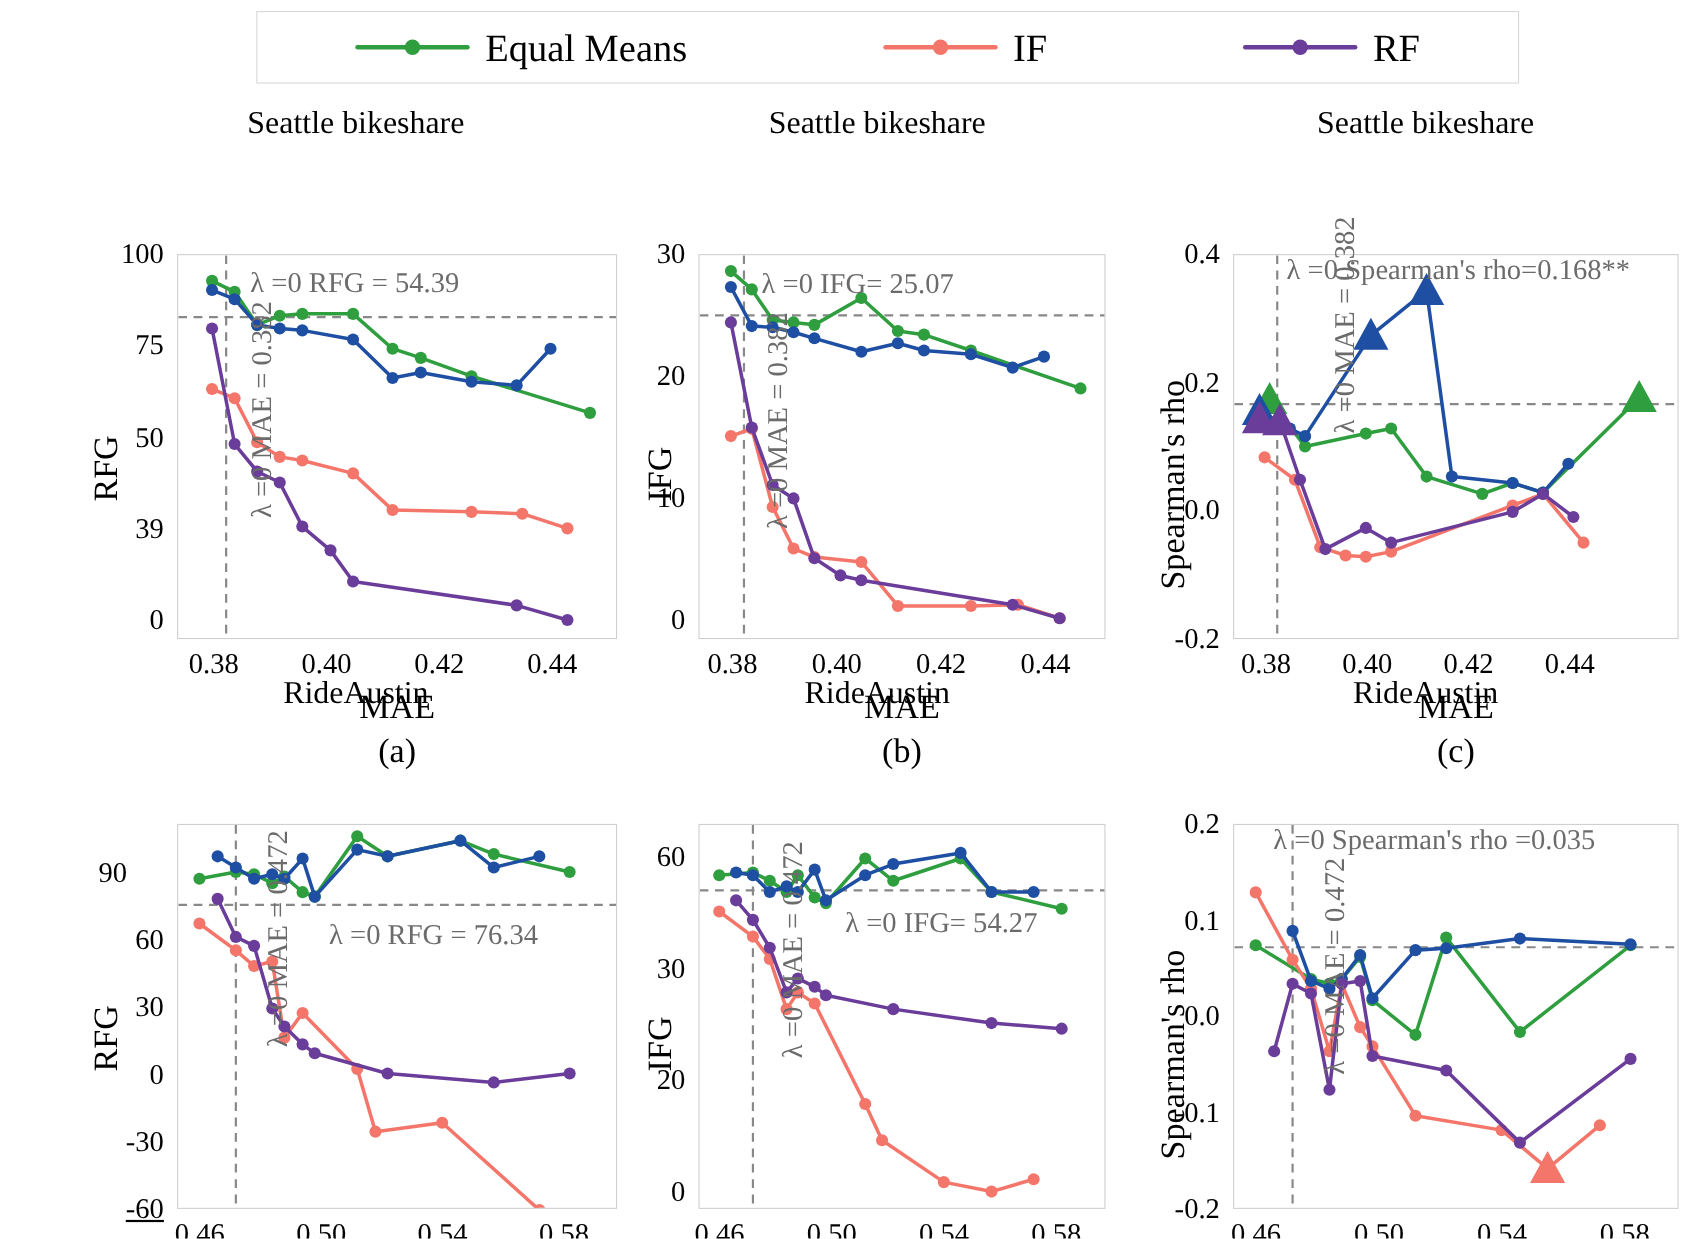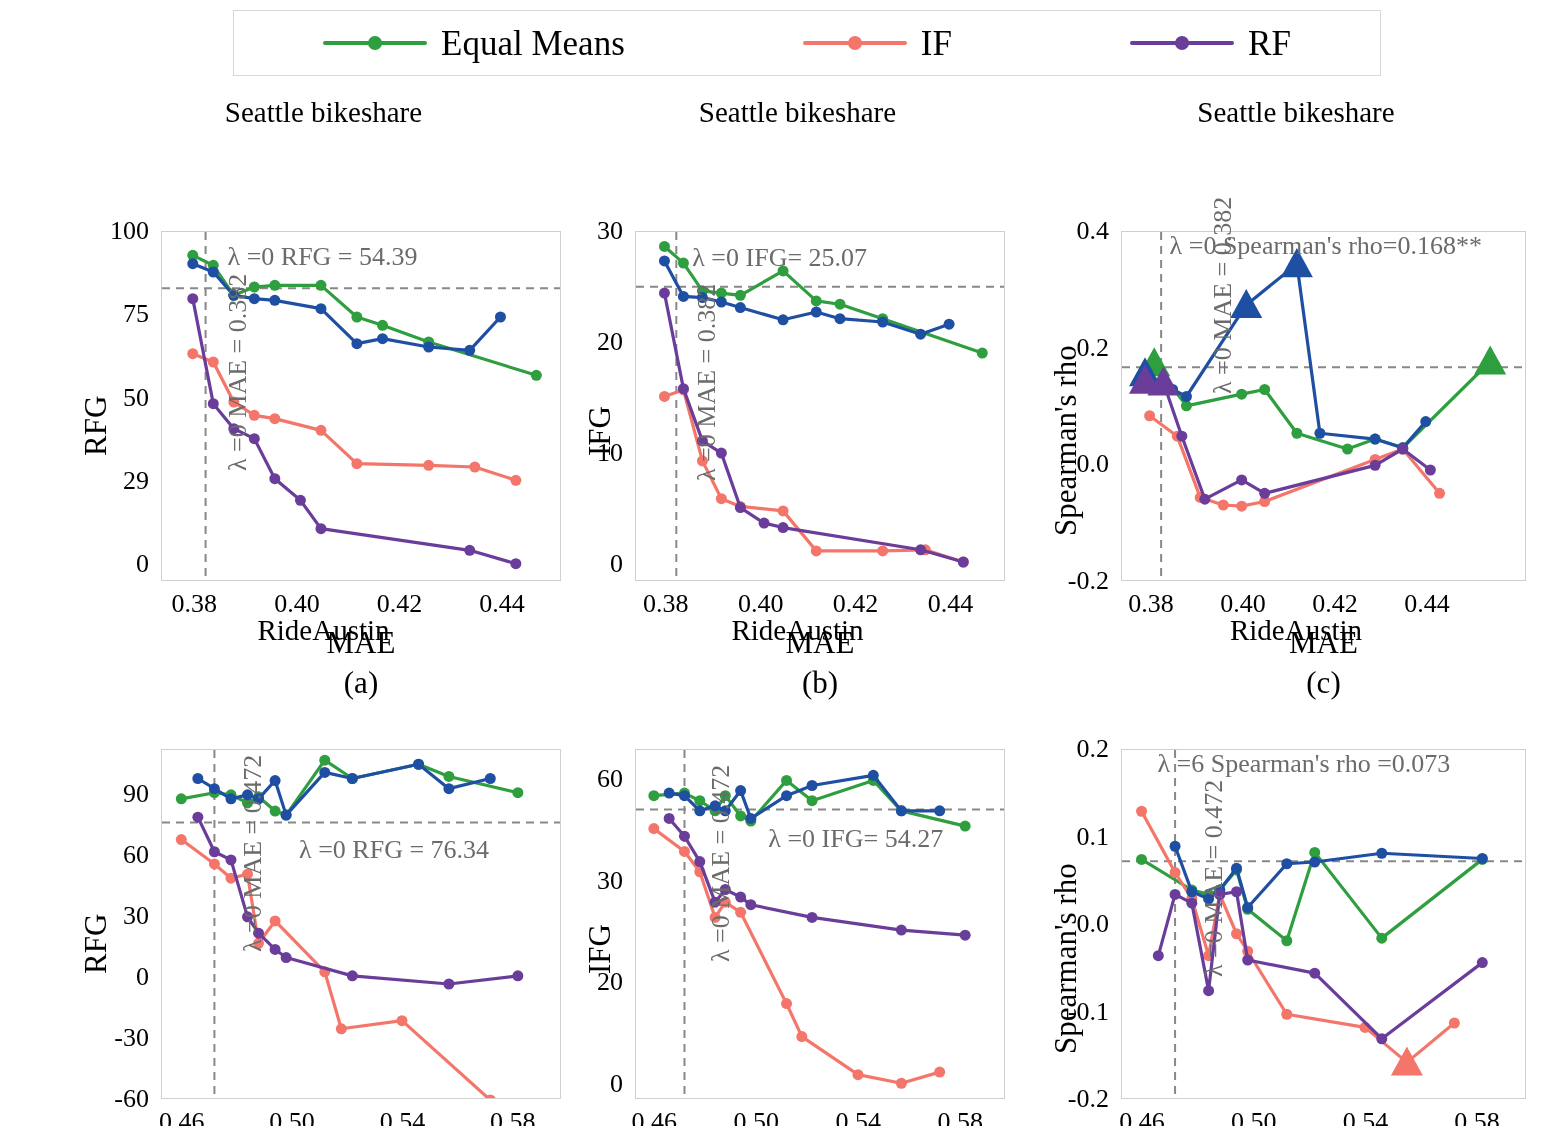--- a/index.html
+++ b/index.html
@@ -121,21 +121,21 @@
             <circle cx="112.82" cy="246.67" r="5.5" fill="#6a3d9a"></circle>
             <circle cx="138.46" cy="268.33" r="5.5" fill="#6a3d9a"></circle>
             <circle cx="158.97" cy="296.67" r="5.5" fill="#6a3d9a"></circle>
             <circle cx="307.69" cy="318.33" r="5.5" fill="#6a3d9a"></circle>
             <circle cx="353.85" cy="331.67" r="5.5" fill="#6a3d9a"></circle>
           </svg>
         </div>
         <div class="annot" style="left: 266.538px; top: 145.667px; transform: translateX(-50%);">λ =0  RFG = 54.39</div>
         <div class="annot-rot" style="left: 166.538px; top: 375px;">λ =0  MAE = 0.382</div>
         <div class="ytick" style="left: 0px; width: 93px; top: 453.333px;">0</div>
-        <div class="ytick" style="left: 0px; width: 93px; top: 370px;">29</div>
+        <div class="ytick" style="left: 0px; width: 93px; top: 370px;">39</div>
         <div class="ytick" style="left: 0px; width: 93px; top: 286.667px;">50</div>
         <div class="ytick" style="left: 0px; width: 93px; top: 203.333px;">75</div>
         <div class="ytick" style="left: 0px; width: 93px; top: 120px;">100</div>
         <div class="xtick" style="left: 93.3333px; width: 90px; top: 493px;">0.38</div>
         <div class="xtick" style="left: 195.897px; width: 90px; top: 493px;">0.40</div>
         <div class="xtick" style="left: 298.462px; width: 90px; top: 493px;">0.42</div>
         <div class="xtick" style="left: 401.026px; width: 90px; top: 493px;">0.44</div>
         <div class="ylabel" style="left: 22px; top: 360px;">RFG</div>
         <div class="xlabel" style="left: 105px; width: 400px; top: 529px;">MAE</div>
         <div class="subcap" style="left: 105px; width: 400px; top: 569px;">(a)</div>
@@ -326,26 +326,26 @@
             <circle cx="96.55" cy="183.14" r="5.5" fill="#6a3d9a"></circle>
             <circle cx="113.10" cy="199.42" r="5.5" fill="#6a3d9a"></circle>
             <circle cx="124.14" cy="207.56" r="5.5" fill="#6a3d9a"></circle>
             <circle cx="190.34" cy="225.87" r="5.5" fill="#6a3d9a"></circle>
             <circle cx="286.90" cy="234.01" r="5.5" fill="#6a3d9a"></circle>
             <circle cx="355.86" cy="225.87" r="5.5" fill="#6a3d9a"></circle>
           </svg>
         </div>
         <div class="annot" style="left: 338.103px; top: 220.744px; transform: translateX(-50%);">λ =0  RFG = 76.34</div>
         <div class="annot-rot" style="left: 182.241px; top: 338.488px;">λ =0  MAE = 0.472</div>
-        <div class="ytick" style="left: 0px; width: 93px; top: 470px;">-60</div>
+        <div class="ytick" style="left: 0px; width: 93px; top: 470px; text-decoration: underline;">-60</div>
         <div class="ytick" style="left: 0px; width: 93px; top: 408.953px;">-30</div>
         <div class="ytick" style="left: 0px; width: 93px; top: 347.907px;">0</div>
         <div class="ytick" style="left: 0px; width: 93px; top: 286.86px;">30</div>
         <div class="ytick" style="left: 0px; width: 93px; top: 225.814px;">60</div>
-        <div class="ytick" style="left: 0px; width: 93px; top: 164.767px;">90</div>
+        <div class="ytick" style="left: 0px; width: 93px; top: 164.767px; text-align: center;">90</div>
         <div class="xtick" style="left: 80.6897px; width: 90px; top: 493px;">0.46</div>
         <div class="xtick" style="left: 191.034px; width: 90px; top: 493px;">0.50</div>
         <div class="xtick" style="left: 301.379px; width: 90px; top: 493px;">0.54</div>
         <div class="xtick" style="left: 411.724px; width: 90px; top: 493px;">0.58</div>
         <div class="ylabel" style="left: 22px; top: 360px;">RFG</div>
       </div>
       <div class="panel" style="left: 560px; top: 614px; width: 475px; height: 615px;">
         <div class="panel-title" style="top: 0px;">RideAustin</div>
         <div class="plot" style="left: 75px; top: 135px; width: 370px; height: 350px;">
           <svg width="370" height="350">
@@ -461,21 +461,21 @@
             <circle cx="86.59" cy="240.63" r="5.5" fill="#6a3d9a"></circle>
             <circle cx="97.76" cy="144.38" r="5.5" fill="#6a3d9a"></circle>
             <circle cx="114.52" cy="141.75" r="5.5" fill="#6a3d9a"></circle>
             <circle cx="125.69" cy="210.00" r="5.5" fill="#6a3d9a"></circle>
             <circle cx="192.72" cy="223.13" r="5.5" fill="#6a3d9a"></circle>
             <circle cx="259.76" cy="288.75" r="5.5" fill="#6a3d9a"></circle>
             <circle cx="360.31" cy="212.62" r="5.5" fill="#6a3d9a"></circle>
             <polygon points="284.89655172413785,296.375 268.89655172413785,325.495 300.89655172413785,325.495" fill="#f4766a"></polygon>
           </svg>
         </div>
-        <div class="annot" style="left: 267.948px; top: 134.75px; transform: translateX(-50%);">λ =6  Spearman's rho =0.073</div>
+        <div class="annot" style="left: 267.948px; top: 134.75px; transform: translateX(-50%);">λ =0  Spearman's rho =0.035</div>
         <div class="annot-rot" style="left: 163.207px; top: 362.5px;">λ =0  MAE = 0.472</div>
         <div class="ytick" style="left: 0px; width: 73px; top: 470px;">-0.2</div>
         <div class="ytick" style="left: 0px; width: 73px; top: 382.5px;">-0.1</div>
         <div class="ytick" style="left: 0px; width: 73px; top: 295px;">0.0</div>
         <div class="ytick" style="left: 0px; width: 73px; top: 207.5px;">0.1</div>
         <div class="ytick" style="left: 0px; width: 73px; top: 120px;">0.2</div>
         <div class="xtick" style="left: 60.9483px; width: 90px; top: 493px;">0.46</div>
         <div class="xtick" style="left: 172.672px; width: 90px; top: 493px;">0.50</div>
         <div class="xtick" style="left: 284.397px; width: 90px; top: 493px;">0.54</div>
         <div class="xtick" style="left: 396.121px; width: 90px; top: 493px;">0.58</div>

